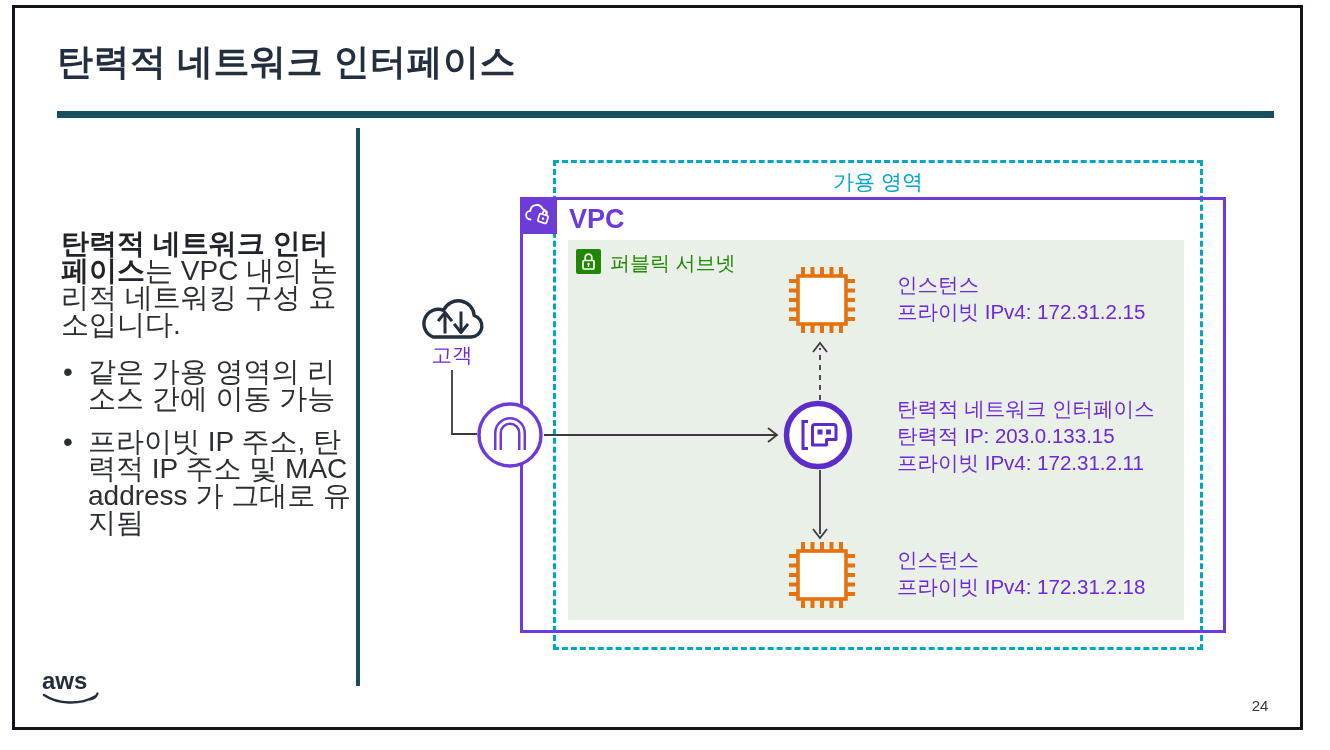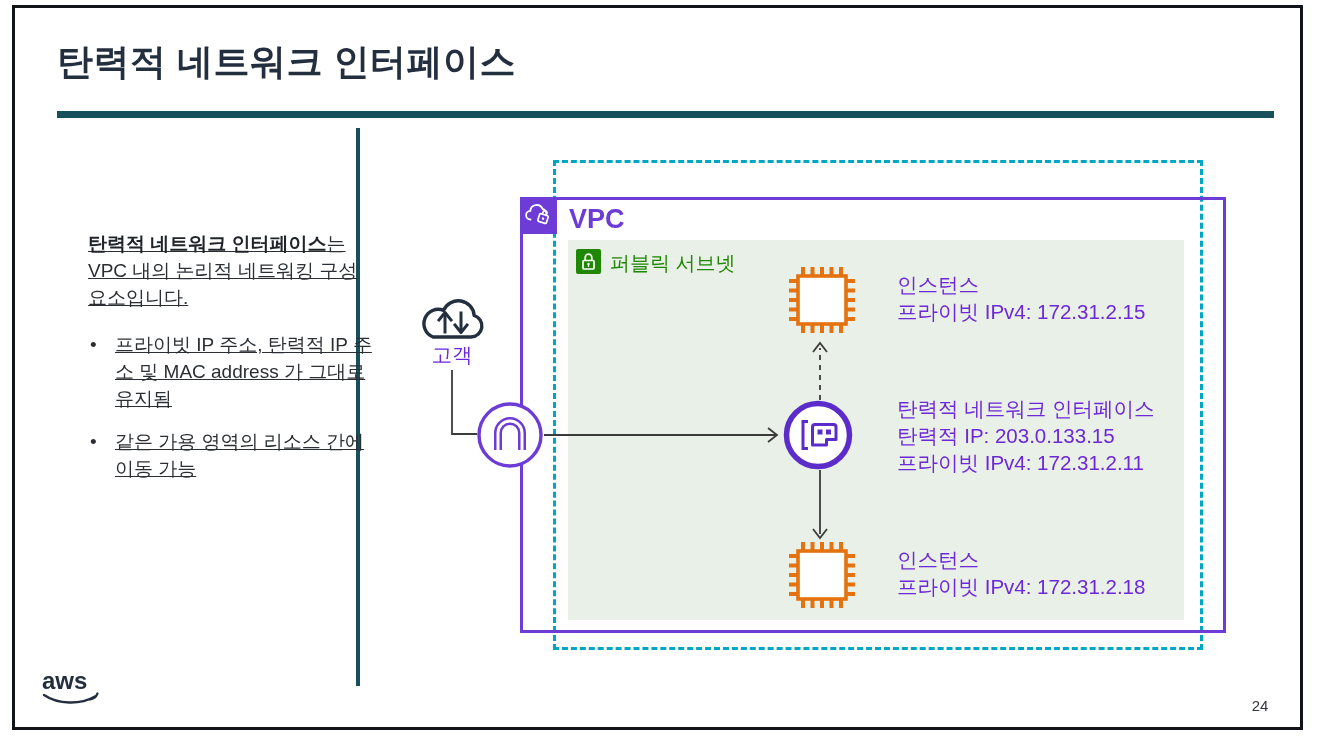--- a/index.html
+++ b/index.html
@@ -5,21 +5,21 @@
   html,body{margin:0;padding:0;background:#ffffff;}
   body{font-family:"Liberation Sans","DejaVu Sans",sans-serif;}
   .stage{position:relative;width:1324px;height:750px;background:#ffffff;overflow:hidden;}
   .frame{position:absolute;left:12px;top:5px;width:1285px;height:719px;border:3px solid #111418;background:#ffffff;}
   .abs{position:absolute;}
 
   .title{left:57px;top:38px;width:1100px;font-size:36px;font-weight:700;color:#232F3E;letter-spacing:.5px;}
   .title-rule{left:57px;top:111px;width:1217px;height:7px;background:#17505C;}
   .v-divider{left:356px;top:128px;width:4px;height:558px;background:#17505C;}
 
-  .left-text{left:88px;top:230px;width:292px;color:#2b2f33;font-size:19px;line-height:27px;text-decoration:underline;}
+  .left-text{left:61px;top:230px;width:292px;color:#2b2f33;font-size:28px;line-height:27px;}
   .left-text .b{font-weight:700;color:#20242a;}
   .bullets{margin-top:20px;}
   .bullet-item{position:relative;padding-left:27px;margin-bottom:16px;}
   .bullet-item::before{content:"•";position:absolute;left:2px;top:0;color:#2b2f33;}
 
   
   .az-box{left:553px;top:160px;width:650px;height:490px;border:3px dashed #00A7C4;box-sizing:border-box;}
   .az-label{left:553px;top:168px;width:650px;text-align:center;color:#00A7C4;font-size:21px;}
   .vpc-box{left:520px;top:197px;width:706px;height:436px;border:3px solid #6D3BD6;box-sizing:border-box;}
   .vpc-label{left:569px;top:204px;color:#6D3BD6;font-size:27px;font-weight:600;}
@@ -44,26 +44,27 @@
 <div class="stage">
   <div class="frame abs"></div>
 
   <div class="abs title">탄력적 네트워크 인터페이스</div>
   <div class="abs title-rule"></div>
   <div class="abs v-divider"></div>
 
   <div class="abs left-text">
     <p style="margin:0;"><span class="b">탄력적 네트워크 인터페이스</span><span>는 VPC 내의 논리적 네트워킹 구성 요소입니다.</span></p>
     <div class="bullets">
+      <div class="bullet-item">같은 가용 영역의 리소스 간에 이동 가능</div>
       <div class="bullet-item">프라이빗 IP 주소, 탄력적 IP 주소 및 MAC address 가 그대로 유지됨</div>
-      <div class="bullet-item">같은 가용 영역의 리소스 간에 이동 가능</div>
     </div>
   </div>
 
   <div class="abs az-box"></div>
+  <div class="abs az-label">가용 영역</div>
 
   <div class="abs vpc-box"></div>
   <div class="abs subnet-bg"></div>
 
   <div class="abs" style="left:520px;top:197px;">
     <svg width="37" height="37" viewBox="0 0 37 37">
       <rect x="0" y="0" width="37" height="37" fill="#6D3BD6"></rect>
       <path d="M10.5,22.5 a4.3,4.3 0 0 1 -0.2,-8.6 a6.4,6.4 0 0 1 12.3,-1.9 a4.8,4.8 0 0 1 3.6,6.1" fill="none" stroke="#ffffff" stroke-width="1.8" stroke-linecap="round"></path>
       <g transform="rotate(18 23 20)">
         <rect x="19" y="17.5" width="9" height="8" rx="1.2" fill="none" stroke="#ffffff" stroke-width="1.7"></rect>

